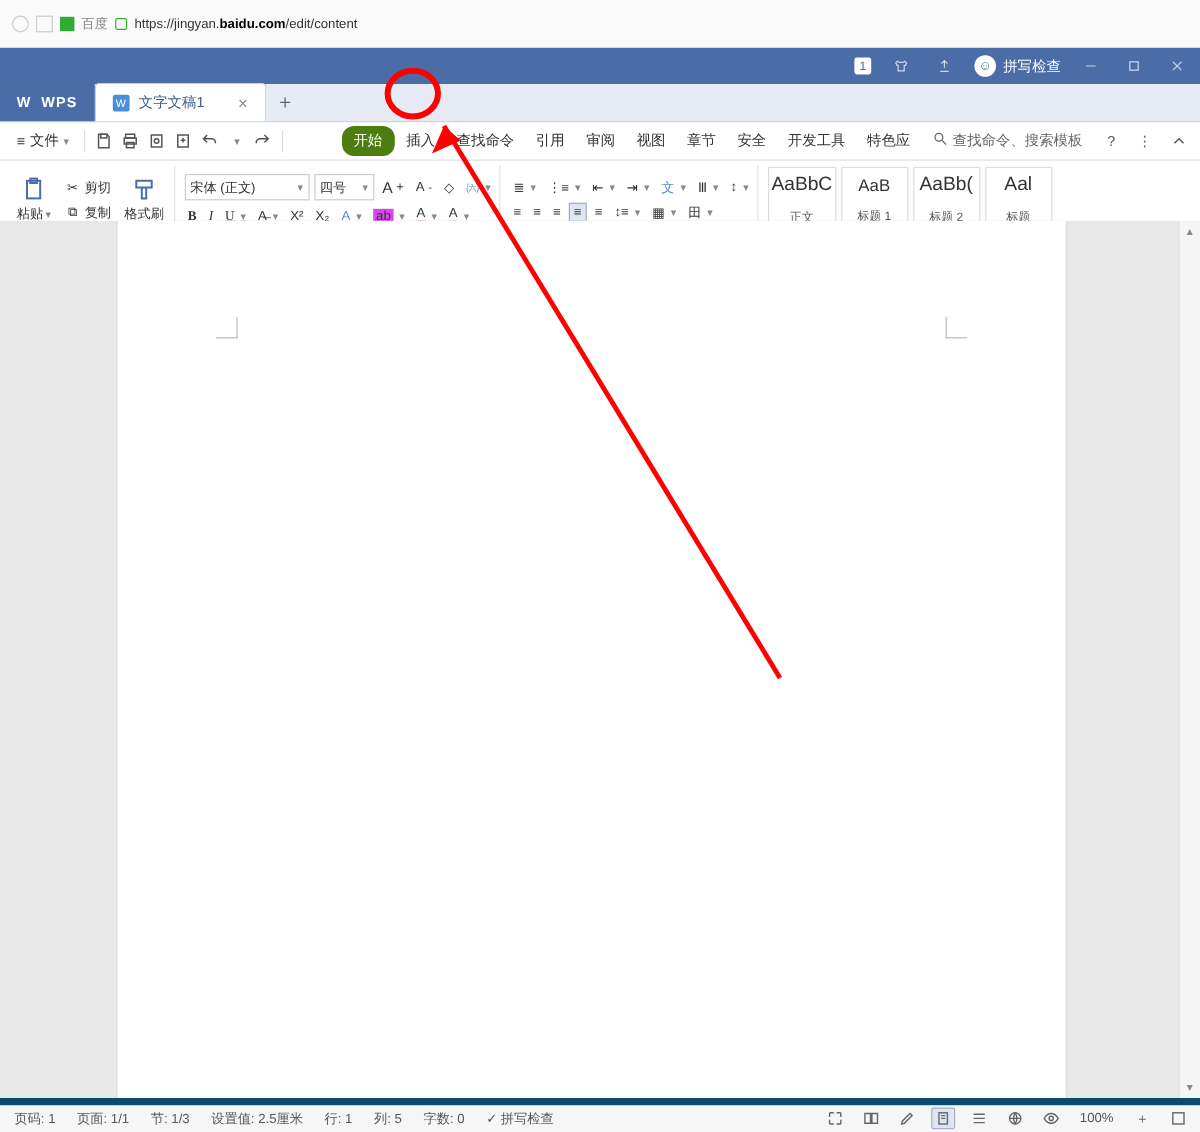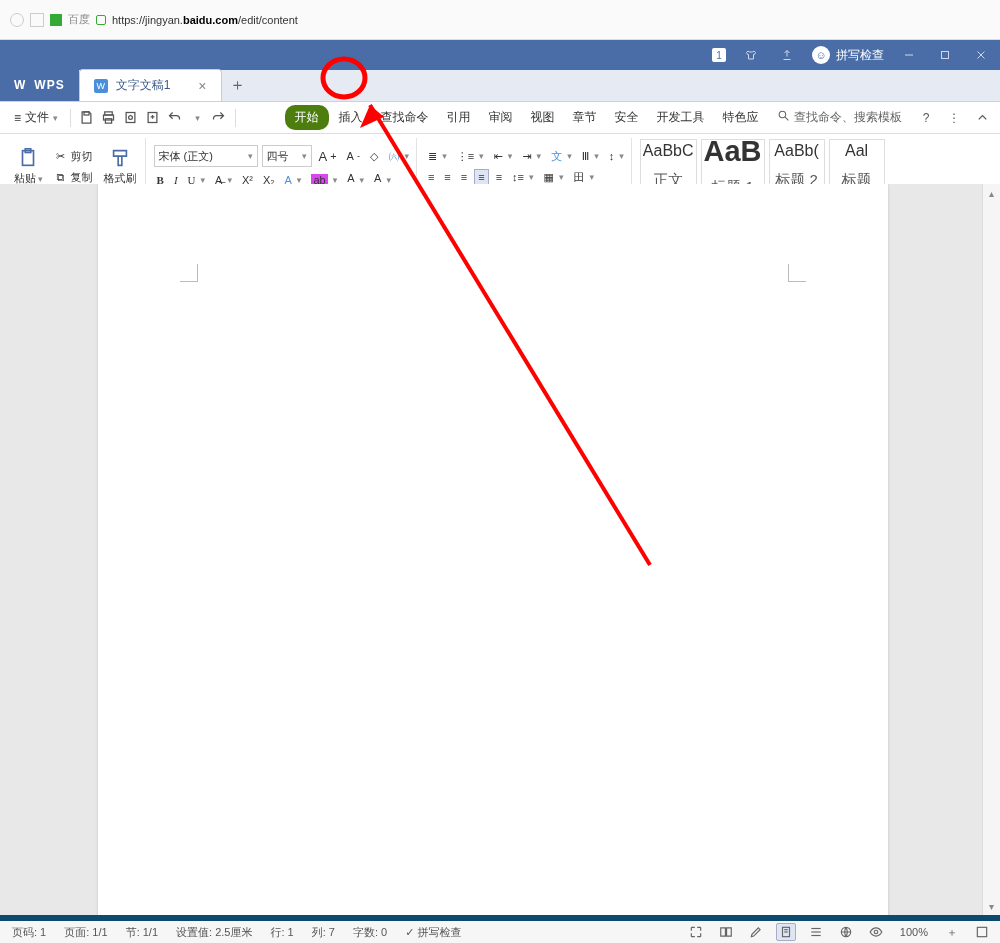--- a/index.html
+++ b/index.html
@@ -47,22 +47,22 @@
 .rrow { display:flex; align-items:center; gap:4px; }
 .big-btn { display:flex; flex-direction:column; align-items:center; justify-content:center; gap:2px; padding:2px 4px; cursor:pointer; }
 .big-btn .ico { width:22px; height:22px; display:flex; align-items:center; justify-content:center; }
 .big-btn .lbl { font-size:11px; }
 .sm-btn { display:flex; align-items:center; gap:3px; padding:1px 3px; cursor:pointer; font-size:11px; }
 .sm-btn .ico { width:14px; height:14px; display:flex; align-items:center; justify-content:center; }
 .font-sel { height:22px; border:1px solid #ccc; font-size:11px; padding:0 4px; background:#fff; display:flex; align-items:center; justify-content:space-between; cursor:pointer; }
 .font-sel .dd { color:#888; font-size:9px; }
 .style-box { min-width:56px; height:56px; border:1px solid #ddd; display:flex; flex-direction:column; align-items:center; justify-content:center; cursor:pointer; padding:2px; }
 .style-box .prev { font-size:16px; line-height:1; }
-.style-box.big .prev { font-size:29px; font-weight:bold; }
-.style-box .name { font-size:15px; margin-top:12px; color:#555; }
+.style-box.big .prev { font-size:14px; font-weight:normal; }
+.style-box .name { font-size:10px; margin-top:12px; color:#555; }
 
 
 .workspace { position:absolute; top:184px; left:0; right:18px; bottom:28px; background:#e8e8e8; overflow:hidden; }
 .page { position:absolute; left:98px; top:0; width:790px; height:900px; background:#fff; box-shadow:0 0 3px rgba(0,0,0,.15); }
 .page .corner { position:absolute; width:18px; height:18px; }
 .page .corner.tl { left:82px; top:80px; border-left:1px solid #bbb; border-top:1px solid #bbb; transform:rotate(180deg); }
 .page .corner.tr { right:82px; top:80px; border-right:1px solid #bbb; border-top:1px solid #bbb; transform:rotate(180deg); }
 
 
 .vscroll { position:absolute; right:0; top:184px; bottom:28px; width:18px; background:#f5f5f5; border-left:1px solid #ddd; }
@@ -337,24 +337,24 @@
 </div>
 
 <div class="vscroll">
   <div class="nav-up">▴</div>
   <div class="nav-dn">▾</div>
 </div>
 
 <div class="status">
   <span class="seg">页码: 1</span>
   <span class="seg">页面: 1/1</span>
-  <span class="seg">节: 1/1</span>
+  <span class="seg">节: 1/3</span>
   <span class="seg">设置值: 2.5厘米</span>
   <span class="seg">行: 1</span>
-  <span class="seg">列: 7</span>
+  <span class="seg">列: 5</span>
   <span class="seg">字数: 0</span>
   <span class="seg">
       <span>✓</span>
       <span>拼写检查</span>
     </span>
   <span class="spacer"></span>
   <span class="view-ico">
       <svg viewBox="0 0 24 24" fill="none" stroke="currentColor" stroke-width="2">
         <path d="M4 4h6M4 4v6M20 4h-6M20 4v6M4 20h6M4 20v-6M20 20h-6M20 20v-6"></path>
       </svg>

